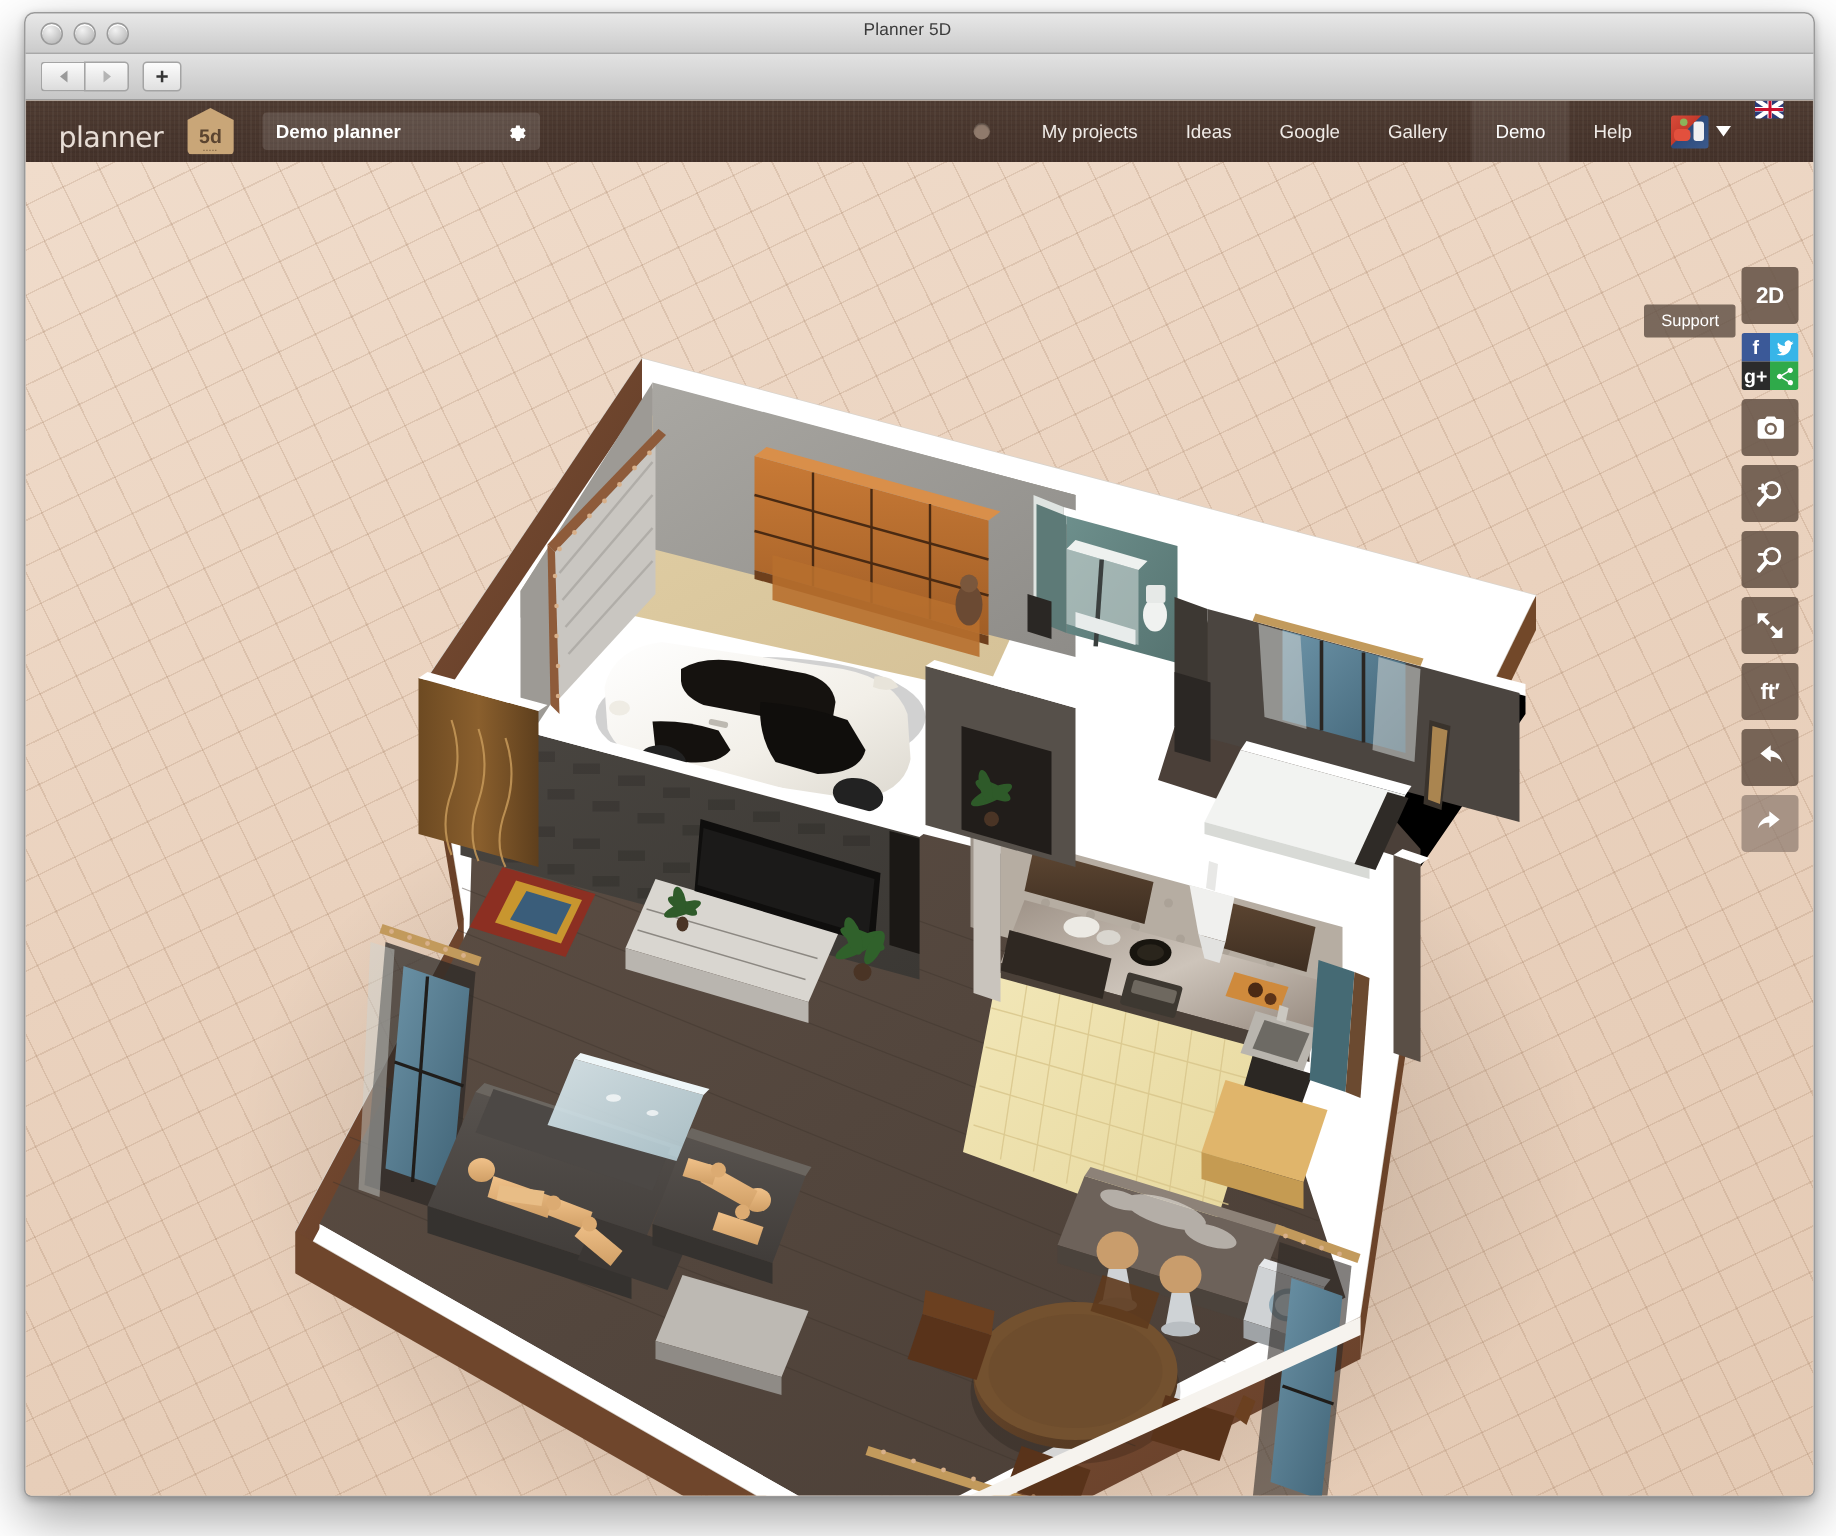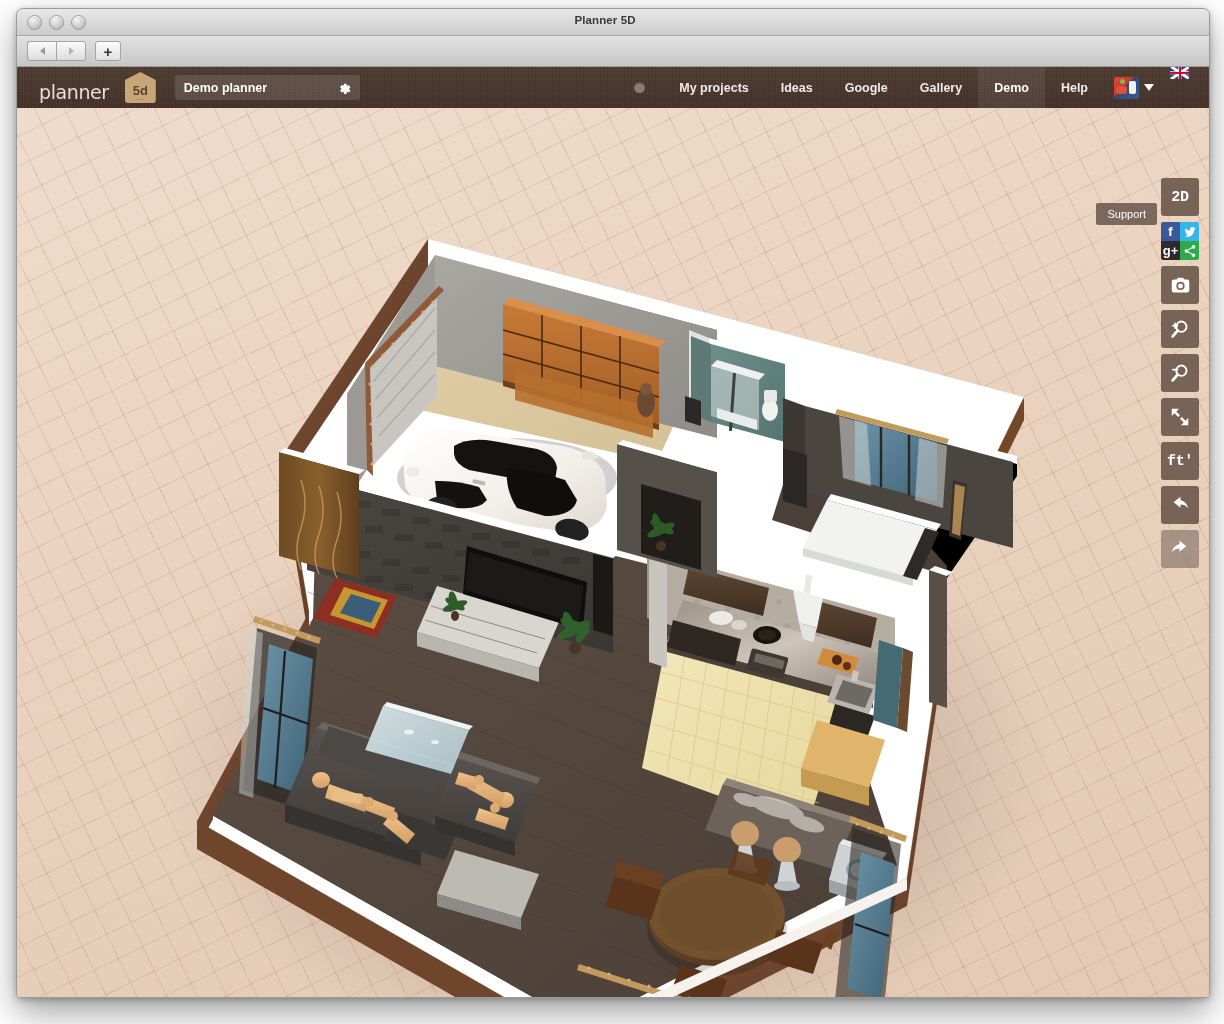--- a/index.html
+++ b/index.html
@@ -14,21 +14,21 @@
 
   
   #titlebar{position:relative;height:26px;
     background:linear-gradient(#e8e8e8,#cbcbcb);
     border-bottom:1px solid #a8a8a8;}
   #lights{position:absolute;left:10px;top:6px;display:flex;gap:7px;}
   .light{width:13px;height:13px;border-radius:50%;
     background:radial-gradient(circle at 38% 32%,#f2f2f2,#c2c2c2 70%,#a6a6a6);
     border:1px solid #9b9b9b;box-shadow:inset 0 1px 0 #fff;}
   #wintitle{position:absolute;left:0;right:16px;top:5px;text-align:center;
-    font-size:11.5px;color:#3a3a3a;letter-spacing:.1px;font-weight:bold;}
+    font-size:11.5px;color:#3a3a3a;letter-spacing:.1px;}
 
   
   #toolbar{position:relative;height:30px;
     background:linear-gradient(#e2e2e2,#c6c6c6);
     border-bottom:1px solid #9d9d9d;display:flex;align-items:center;padding:0 10px;}
   .navgrp{display:flex;}
   .navbtn{width:28px;height:18px;
     background:linear-gradient(#fbfbfb,#dcdcdc);
     border:1px solid #a4a4a4;display:flex;align-items:center;justify-content:center;}
   .navbtn:first-child{border-radius:3px 0 0 3px;border-right:none;}
@@ -80,21 +80,21 @@
   #projfield{margin-left:19px;width:167px;height:25px;border-radius:3px;
     background:rgba(255,255,255,.12);display:flex;align-items:center;padding:0 9px;}
   #projname{font-size:12.5px;color:#fff;font-weight:bold;flex:1;}
   #gear{width:15px;height:15px;flex:0 0 auto;}
 
   #mainnav{margin-left:auto;display:flex;align-items:stretch;height:41px;}
   .dotbtn{width:48px;display:flex;align-items:center;justify-content:center;}
   .dotbtn .dot{width:11px;height:11px;border-radius:50%;background:#8f7a6c;
     box-shadow:inset 0 1px 1px rgba(0,0,0,.4);}
   .navitem{padding:0 16px;display:flex;align-items:center;font-size:12.5px;color:#f0ebe7;
-    white-space:nowrap;font-weight:bold;}
+    white-space:nowrap;}
   .navitem.active{background:rgba(255,255,255,.075);color:#fff;}
   #avatarwrap{display:flex;align-items:center;padding:0 6px 0 10px;gap:5px;}
   #avatar{width:25px;height:22px;border-radius:2px;overflow:hidden;position:relative;
     background:linear-gradient(135deg,#d94b3a 0%,#c33a2b 42%,#2c4a7c 44%,#3c5a8c 100%);}
   #avatar .a1{position:absolute;left:2px;top:9px;width:11px;height:8px;border-radius:3px;background:#e2503d;}
   #avatar .a2{position:absolute;right:3px;top:4px;width:7px;height:13px;border-radius:2px;background:#f0f0f2;}
   #avatar .a3{position:absolute;left:6px;top:2px;width:5px;height:5px;border-radius:50%;background:#8bb35a;}
   #dncar{width:0;height:0;border-left:5px solid transparent;border-right:5px solid transparent;
     border-top:7px solid #ffffff;}
   #flag{margin-right:20px;margin-left:10px;width:19px;height:12px;position:relative;
@@ -120,21 +120,21 @@
   #viewport{position:absolute;left:0;top:41px;width:1192px;height:890px;overflow:hidden;
     background:
       repeating-linear-gradient(64deg, rgba(150,110,80,.20) 0 1px, transparent 1px 27px),
       repeating-linear-gradient(-26deg, rgba(150,110,80,.18) 0 1px, transparent 1px 27px),
       linear-gradient(165deg,#f0dccb 0%,#ead2be 45%,#e4cab4 100%);}
 
   
   #rtools{position:absolute;right:10px;top:70px;width:38px;display:flex;flex-direction:column;
     align-items:center;gap:6px;z-index:30;}
   .tbtn{width:38px;height:38px;border-radius:3px;background:rgba(102,84,72,.88);
-    display:flex;align-items:center;justify-content:center;color:#fff;font-family:Liberation Mono, monospace;}
+    display:flex;align-items:center;justify-content:center;color:#fff;}
   .tbtn.lt{background:rgba(142,124,112,.72);}
   .tbtn.txt{font-size:15px;font-weight:bold;letter-spacing:-.3px;}
   #social{width:38px;height:38px;display:grid;grid-template-columns:1fr 1fr;grid-template-rows:1fr 1fr;
     border-radius:2px;overflow:hidden;}
   .sq{display:flex;align-items:center;justify-content:center;font-size:13px;font-weight:bold;color:#fff;}
   .sq.fb{background:#3b5998;}
   .sq.tw{background:#37b5e8;}
   .sq.gp{background:#2b2b2b;}
   .sq.sh{background:#2faa4a;}
 

